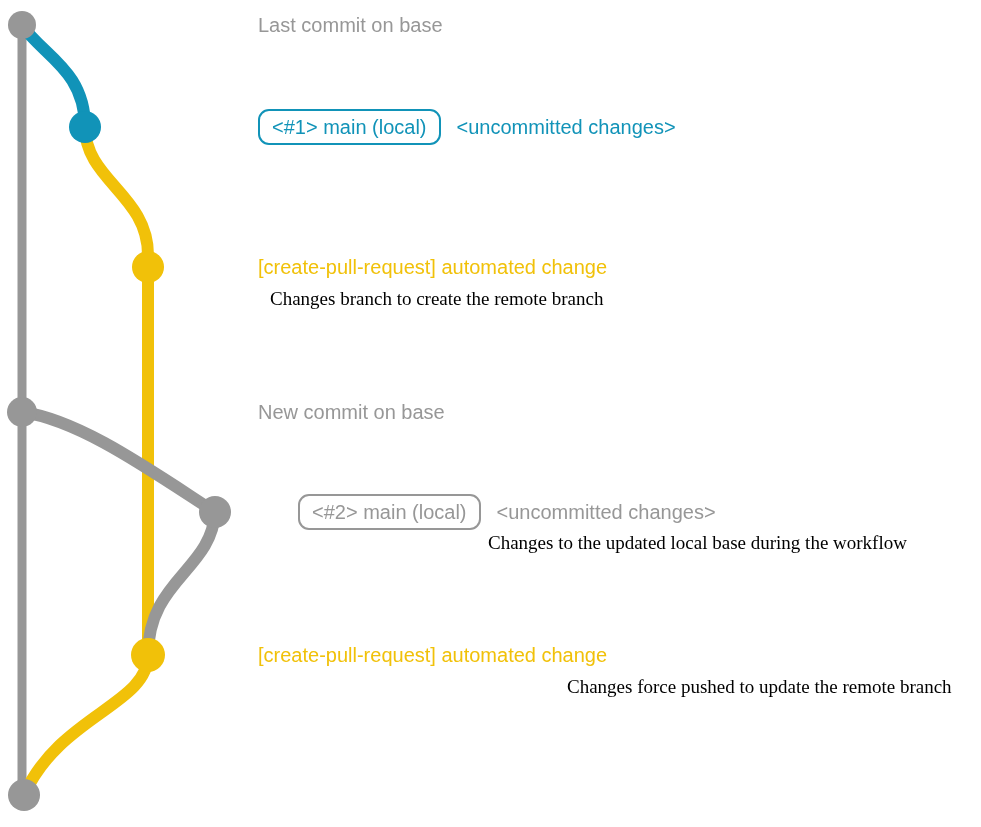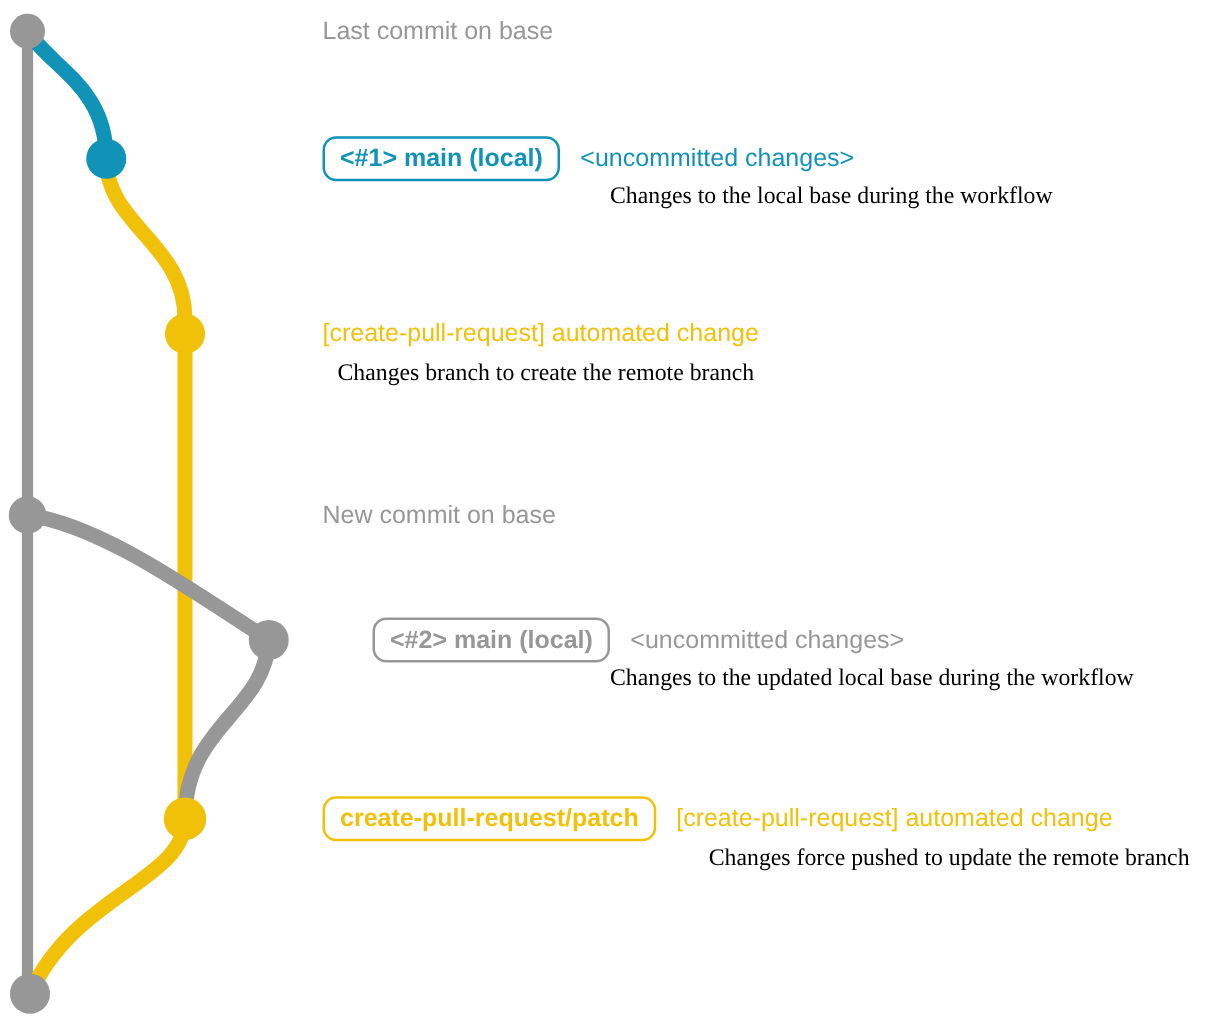--- a/index.html
+++ b/index.html
@@ -42,21 +42,20 @@
     color: #000000;
     white-space: nowrap;
   }
   .tag-box {
     display: inline-block;
     border: 2px solid currentColor;
     border-radius: 11px;
     padding: 4px 12px;
     font-size: 20px;
     line-height: 24px;
-    font-weight: bold;
   }
   .c-gray   { color: #979797; }
   .c-blue   { color: #1193B8; }
   .c-yellow { color: #F1C109; }
 </style>
 </head>
 <body>
 
 <div class="canvas">
 
@@ -80,37 +79,35 @@
   </svg>
 
   <div class="row" style="left:258px; top:25px;">
     <span class="sans c-gray">Last commit on base</span>
   </div>
 
   <div class="row" style="left:258px; top:127px;">
     <span class="tag-box c-blue">&lt;#1&gt; main (local)</span>
     <span class="sans c-blue">&lt;uncommitted changes&gt;</span>
   </div>
-  <div class="serif-note" style="left:488px; top:157px;">Changes to the local base during the workflow</div>
 
   <div class="row" style="left:258px; top:267px;">
     <span class="sans c-yellow">[create-pull-request] automated change</span>
   </div>
   <div class="serif-note" style="left:270px; top:299px;">Changes branch to create the remote branch</div>
 
   <div class="row" style="left:258px; top:412px;">
     <span class="sans c-gray">New commit on base</span>
   </div>
 
   <div class="row" style="left:258px; top:512px;padding-left:40px;">
     <span class="tag-box c-gray">&lt;#2&gt; main (local)</span>
     <span class="sans c-gray">&lt;uncommitted changes&gt;</span>
   </div>
   <div class="serif-note" style="left:488px; top:543px;">Changes to the updated local base during the workflow</div>
 
   <div class="row" style="left:258px; top:655px;">
-    <span class="tag-box c-yellow">create-pull-request/patch</span>
     <span class="sans c-yellow">[create-pull-request] automated change</span>
   </div>
   <div class="serif-note" style="left:567px; top:687px;">Changes force pushed to update the remote branch</div>
 
 
 </div>
 
 </body></html>

